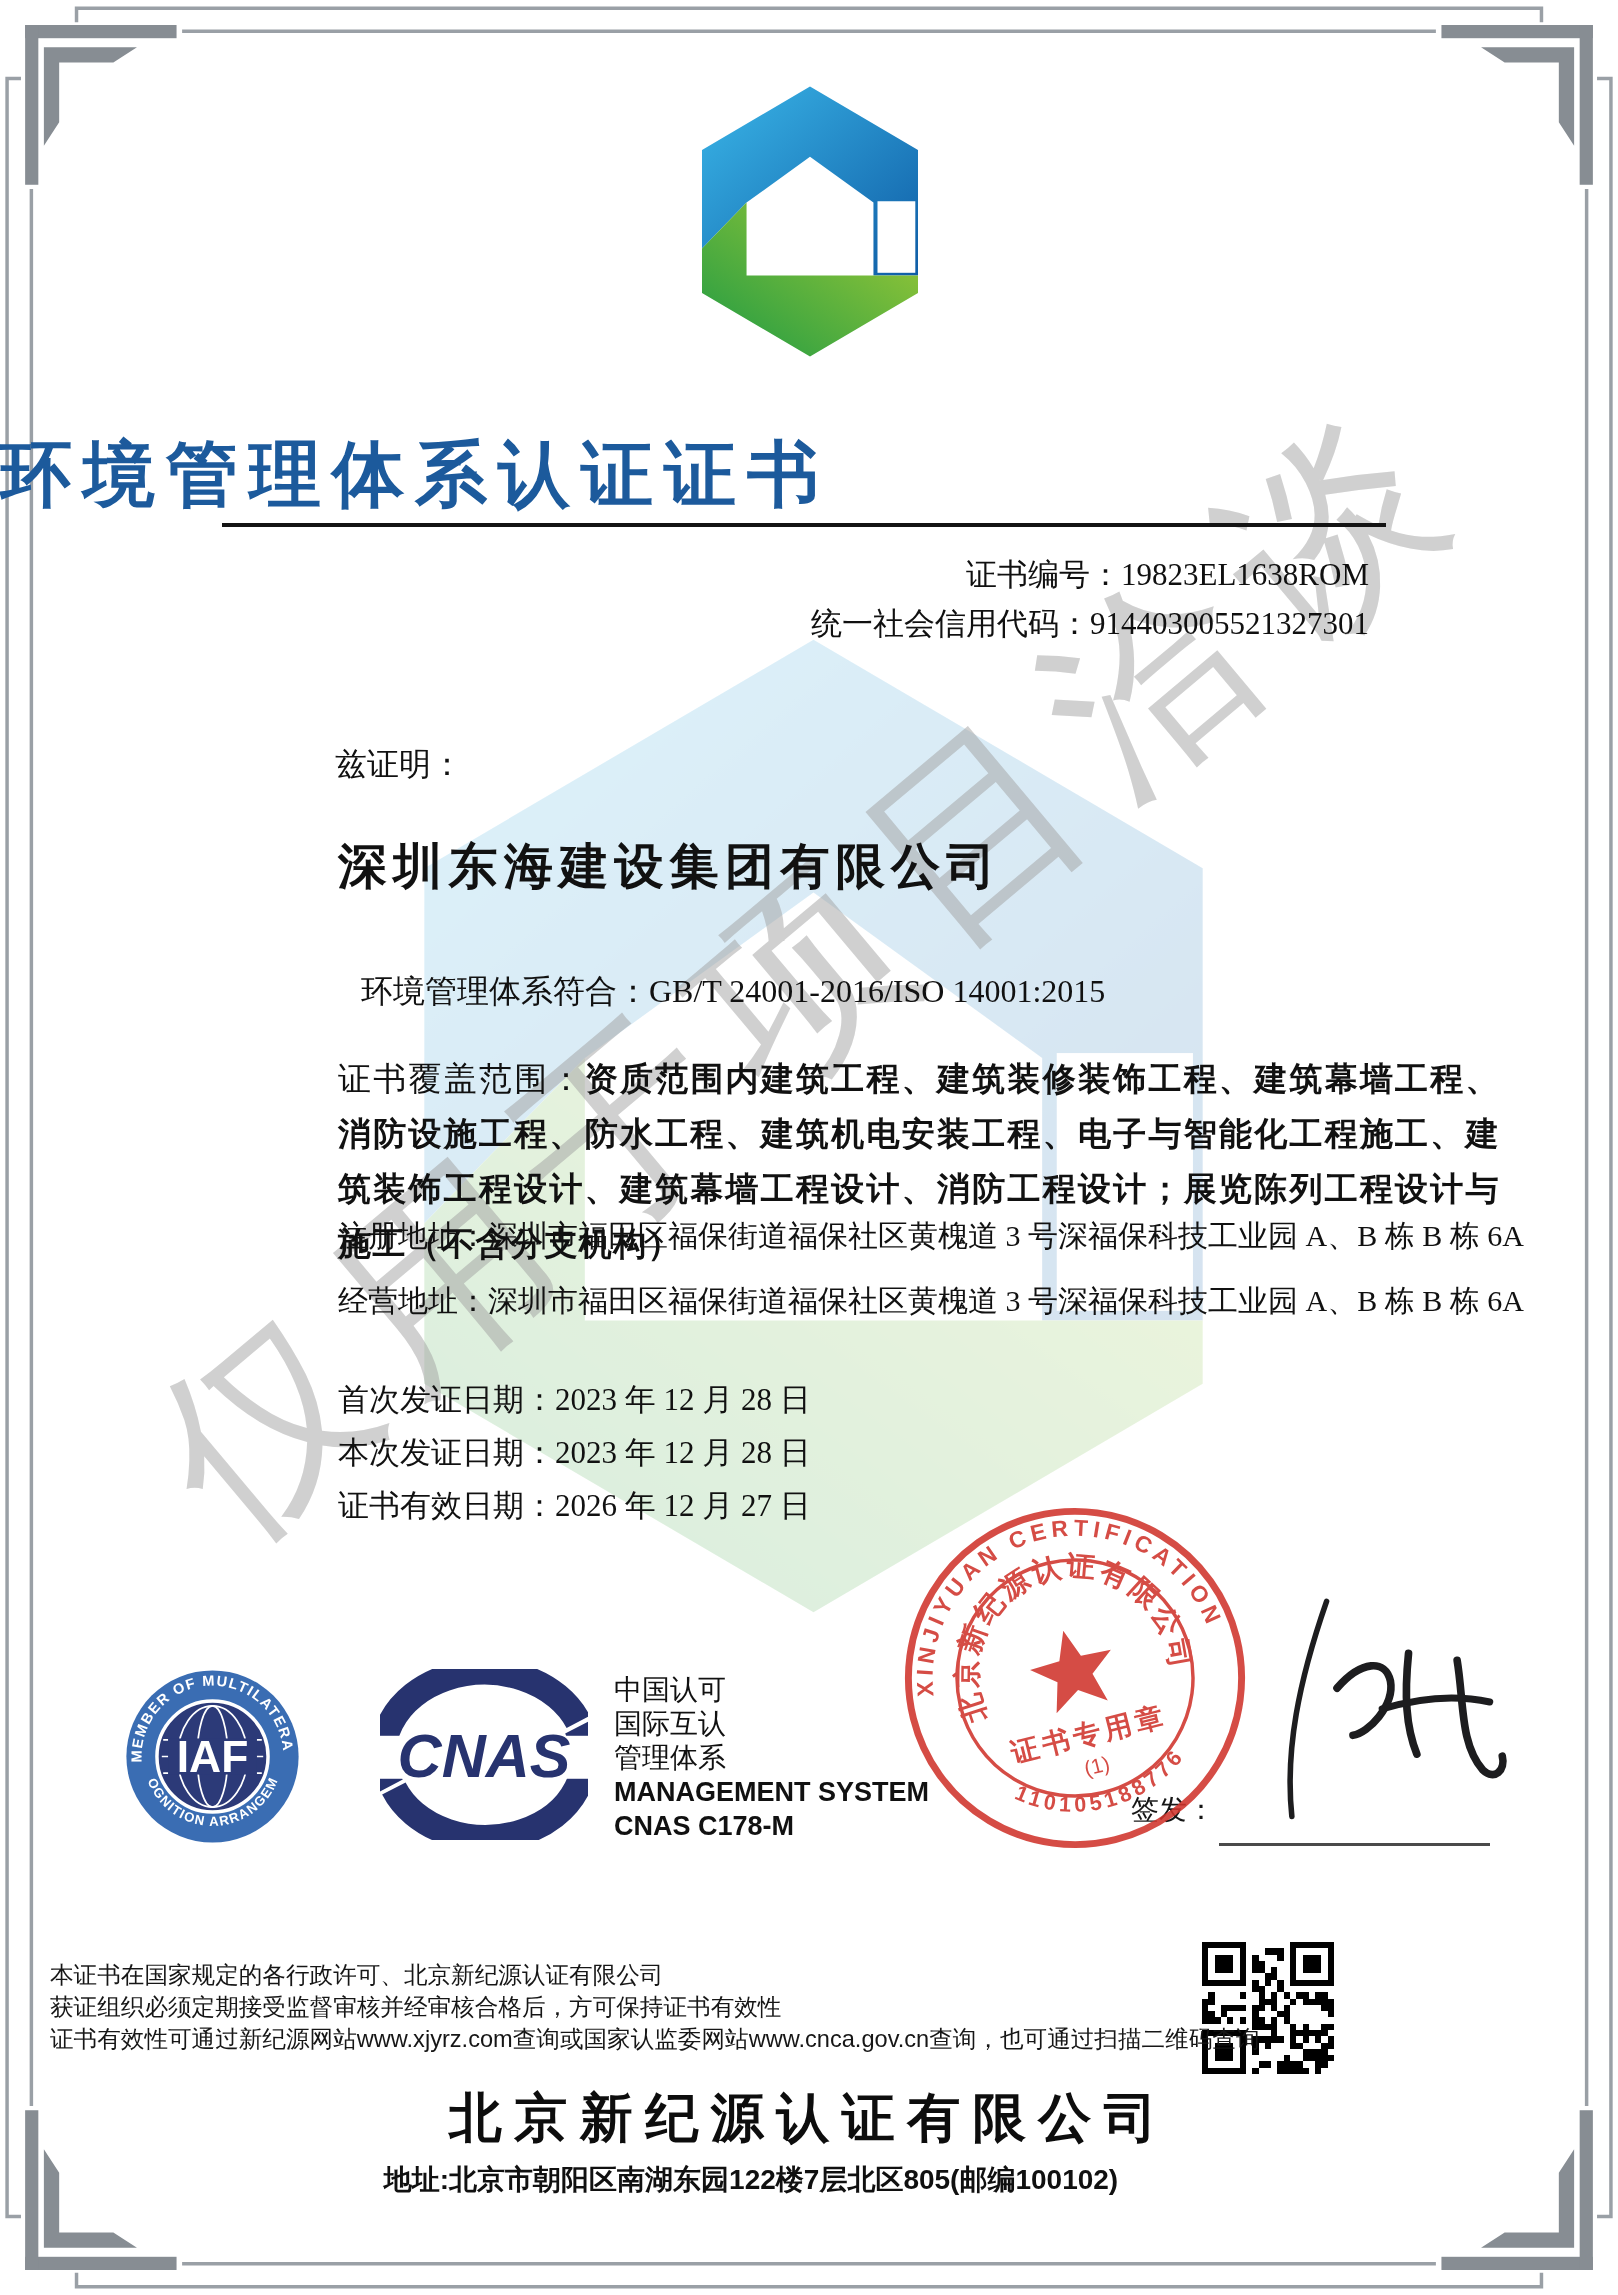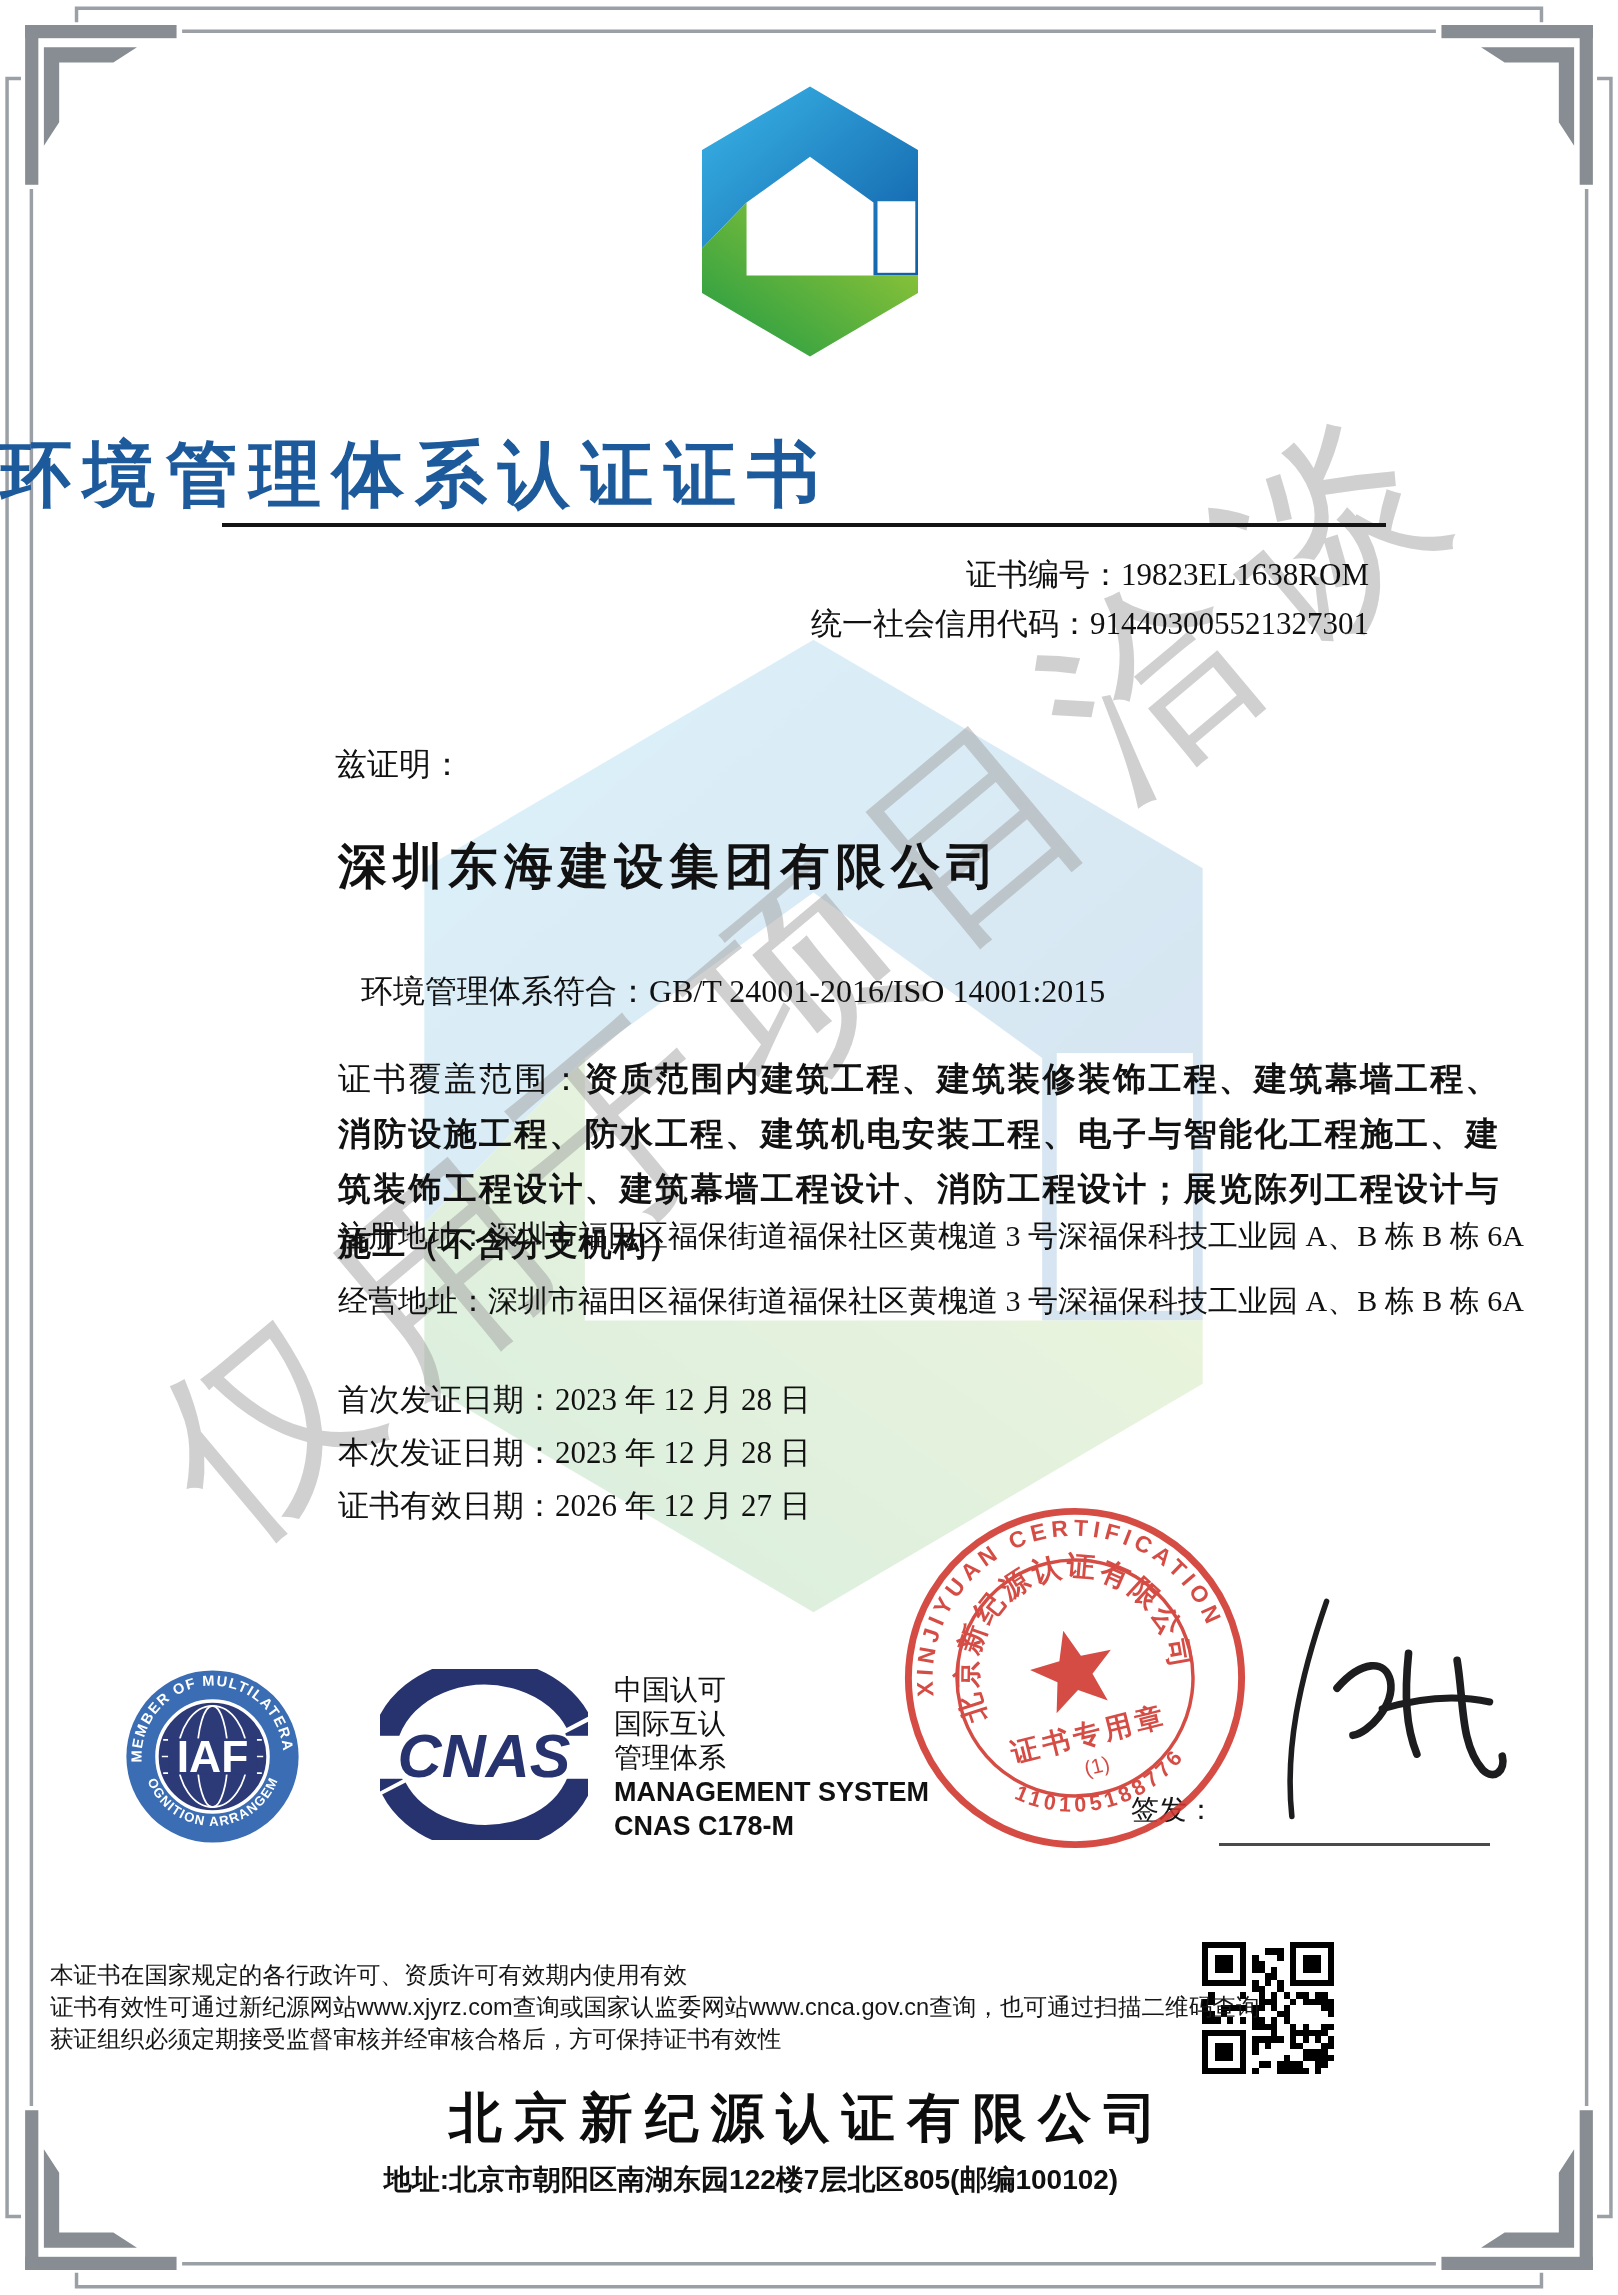--- a/index.html
+++ b/index.html
@@ -322,22 +322,22 @@
       <rect x="2" y="2" width="3" height="3" fill="#000"></rect>
       <rect x="14" y="0" width="7" height="7" fill="#000"></rect>
       <rect x="15" y="1" width="5" height="5" fill="#fff"></rect>
       <rect x="16" y="2" width="3" height="3" fill="#000"></rect>
       <rect x="0" y="14" width="7" height="7" fill="#000"></rect>
       <rect x="1" y="15" width="5" height="5" fill="#fff"></rect>
       <rect x="2" y="16" width="3" height="3" fill="#000"></rect>
     </svg>
 
   <div id="finenotes" class="abs">
-    <div>本证书在国家规定的各行政许可、资质许可有效期内使用有效</div>
+    <div>本证书在国家规定的各行政许可、北京新纪源认证有限公司</div>
+    <div>获证组织必须定期接受监督审核并经审核合格后，方可保持证书有效性</div>
     <div>证书有效性可通过新纪源网站www.xjyrz.com查询或国家认监委网站www.cnca.gov.cn查询，也可通过扫描二维码查询</div>
-    <div>获证组织必须定期接受监督审核并经审核合格后，方可保持证书有效性</div>
   </div>
 
   <div id="issuer" class="abs">北京新纪源认证有限公司</div>
   <div id="issuer-addr" class="abs">地址:北京市朝阳区南湖东园122楼7层北区805(邮编100102)</div>
 
 </div>
 
 
 </body></html>

